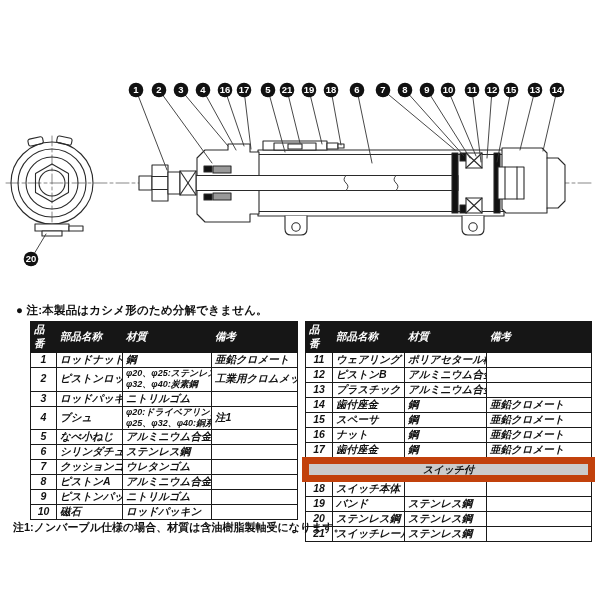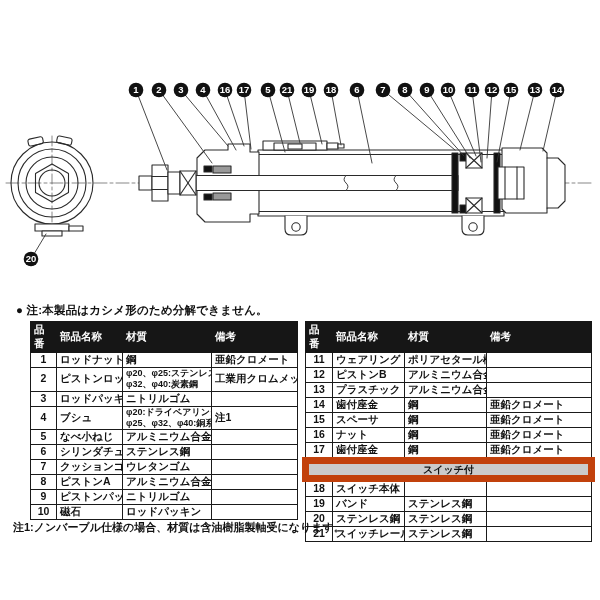--- a/index.html
+++ b/index.html
@@ -3,21 +3,21 @@
 <meta charset="utf-8">
 <style>
   html,body{margin:0;padding:0;background:#fff;}
   .page{position:relative;width:600px;height:600px;background:#fff;overflow:hidden;
         font-family:"Liberation Sans","DejaVu Sans",sans-serif;color:#111;}
   svg{position:absolute;top:0;left:0;}
   svg *{vector-effect:non-scaling-stroke;}
   .note-top{position:absolute;left:16px;top:303px;font-size:11.5px;font-weight:bold;letter-spacing:0.2px;text-align:right;}
   .note-bottom{position:absolute;left:13px;top:520px;font-size:11px;font-weight:bold;}
   table.parts{position:absolute;border-collapse:collapse;table-layout:fixed;
-              font-size:10.5px;font-weight:bold;}
+              font-size:10.5px;font-weight:bold;font-style:italic;}
   table.parts.left{left:30px;top:321px;width:267px;}
   table.parts.right{left:302px;top:321px;width:286px;}
   table.parts th{background:var(--hdr-bg,#161616);color:var(--hdr-tx,#fff);text-align:left;
                  padding:1px 3px;border:1px solid #161616;font-size:10.5px;height:13px;}
   table.parts td{border:1px solid #1a1a1a;padding:0 3px;height:14px;line-height:1.1;
                  white-space:nowrap;overflow:hidden;}
   table.parts td:first-child{text-align:center;padding:0 1px;}
   table.parts .sub{font-size:9px;line-height:1.25;}
   table.parts tr.band td{background:var(--band-bg,#ccc);height:11px;font-size:10px;
                          border:7px solid #c2410c;}

